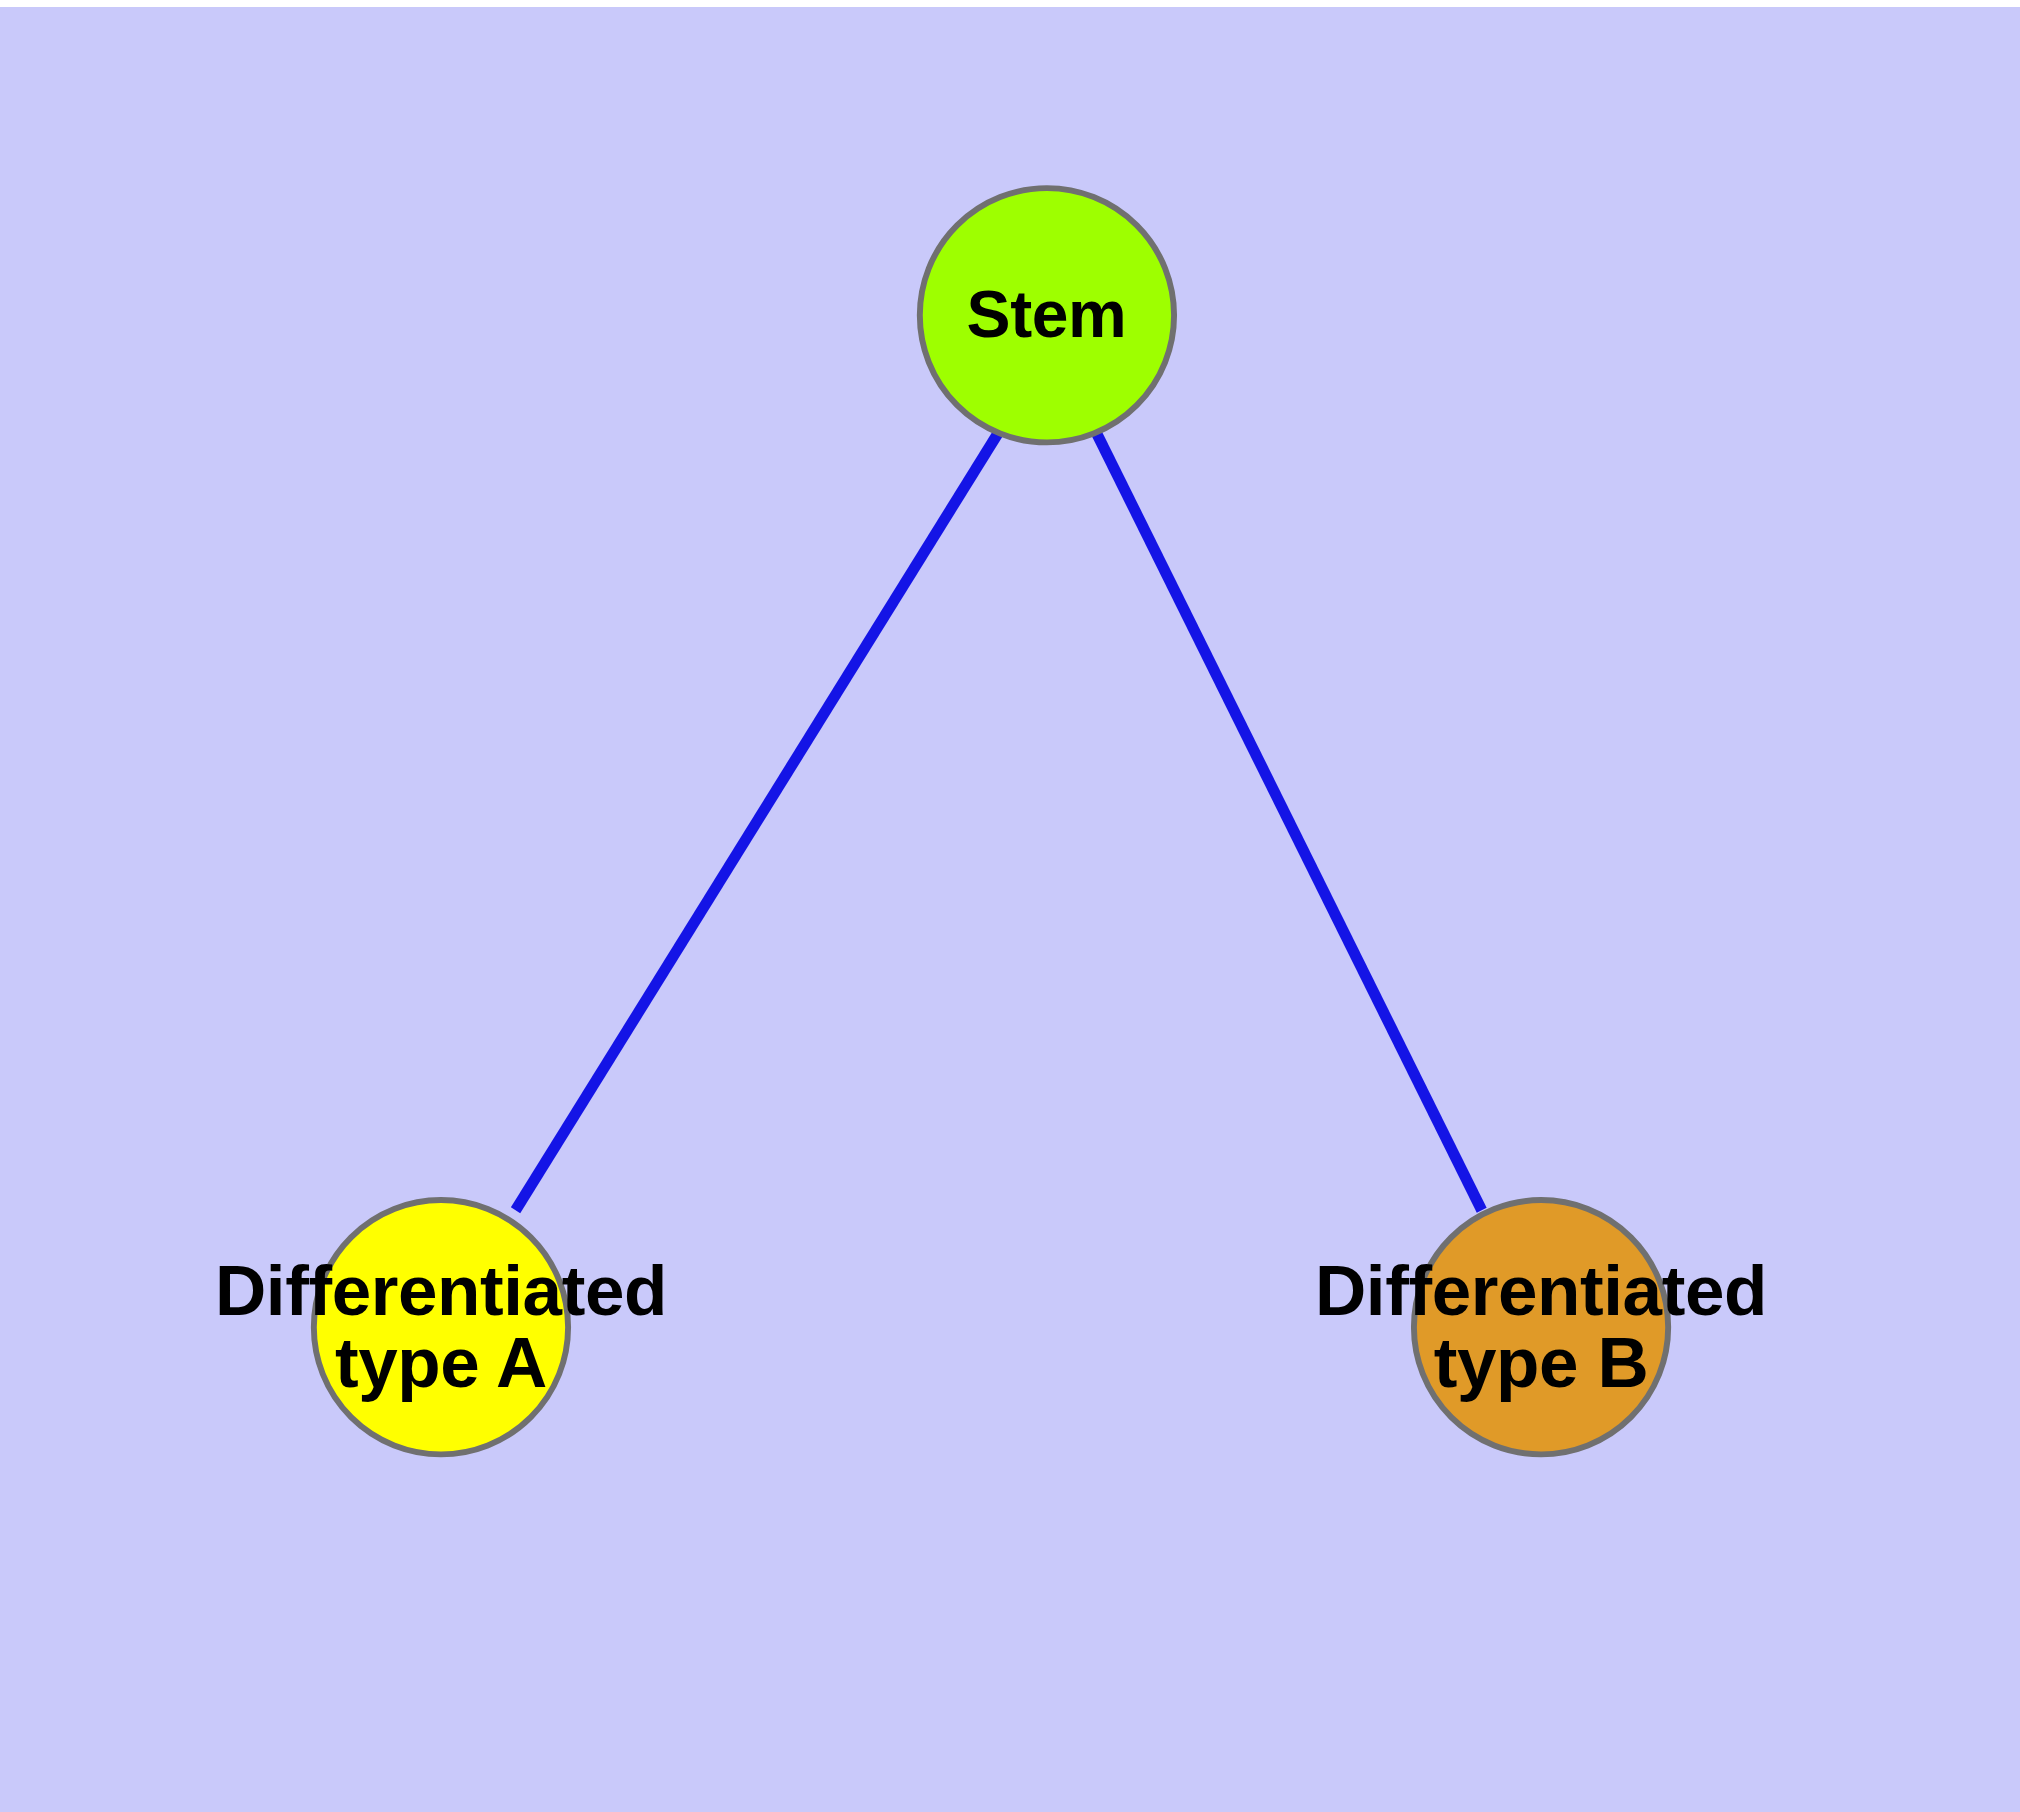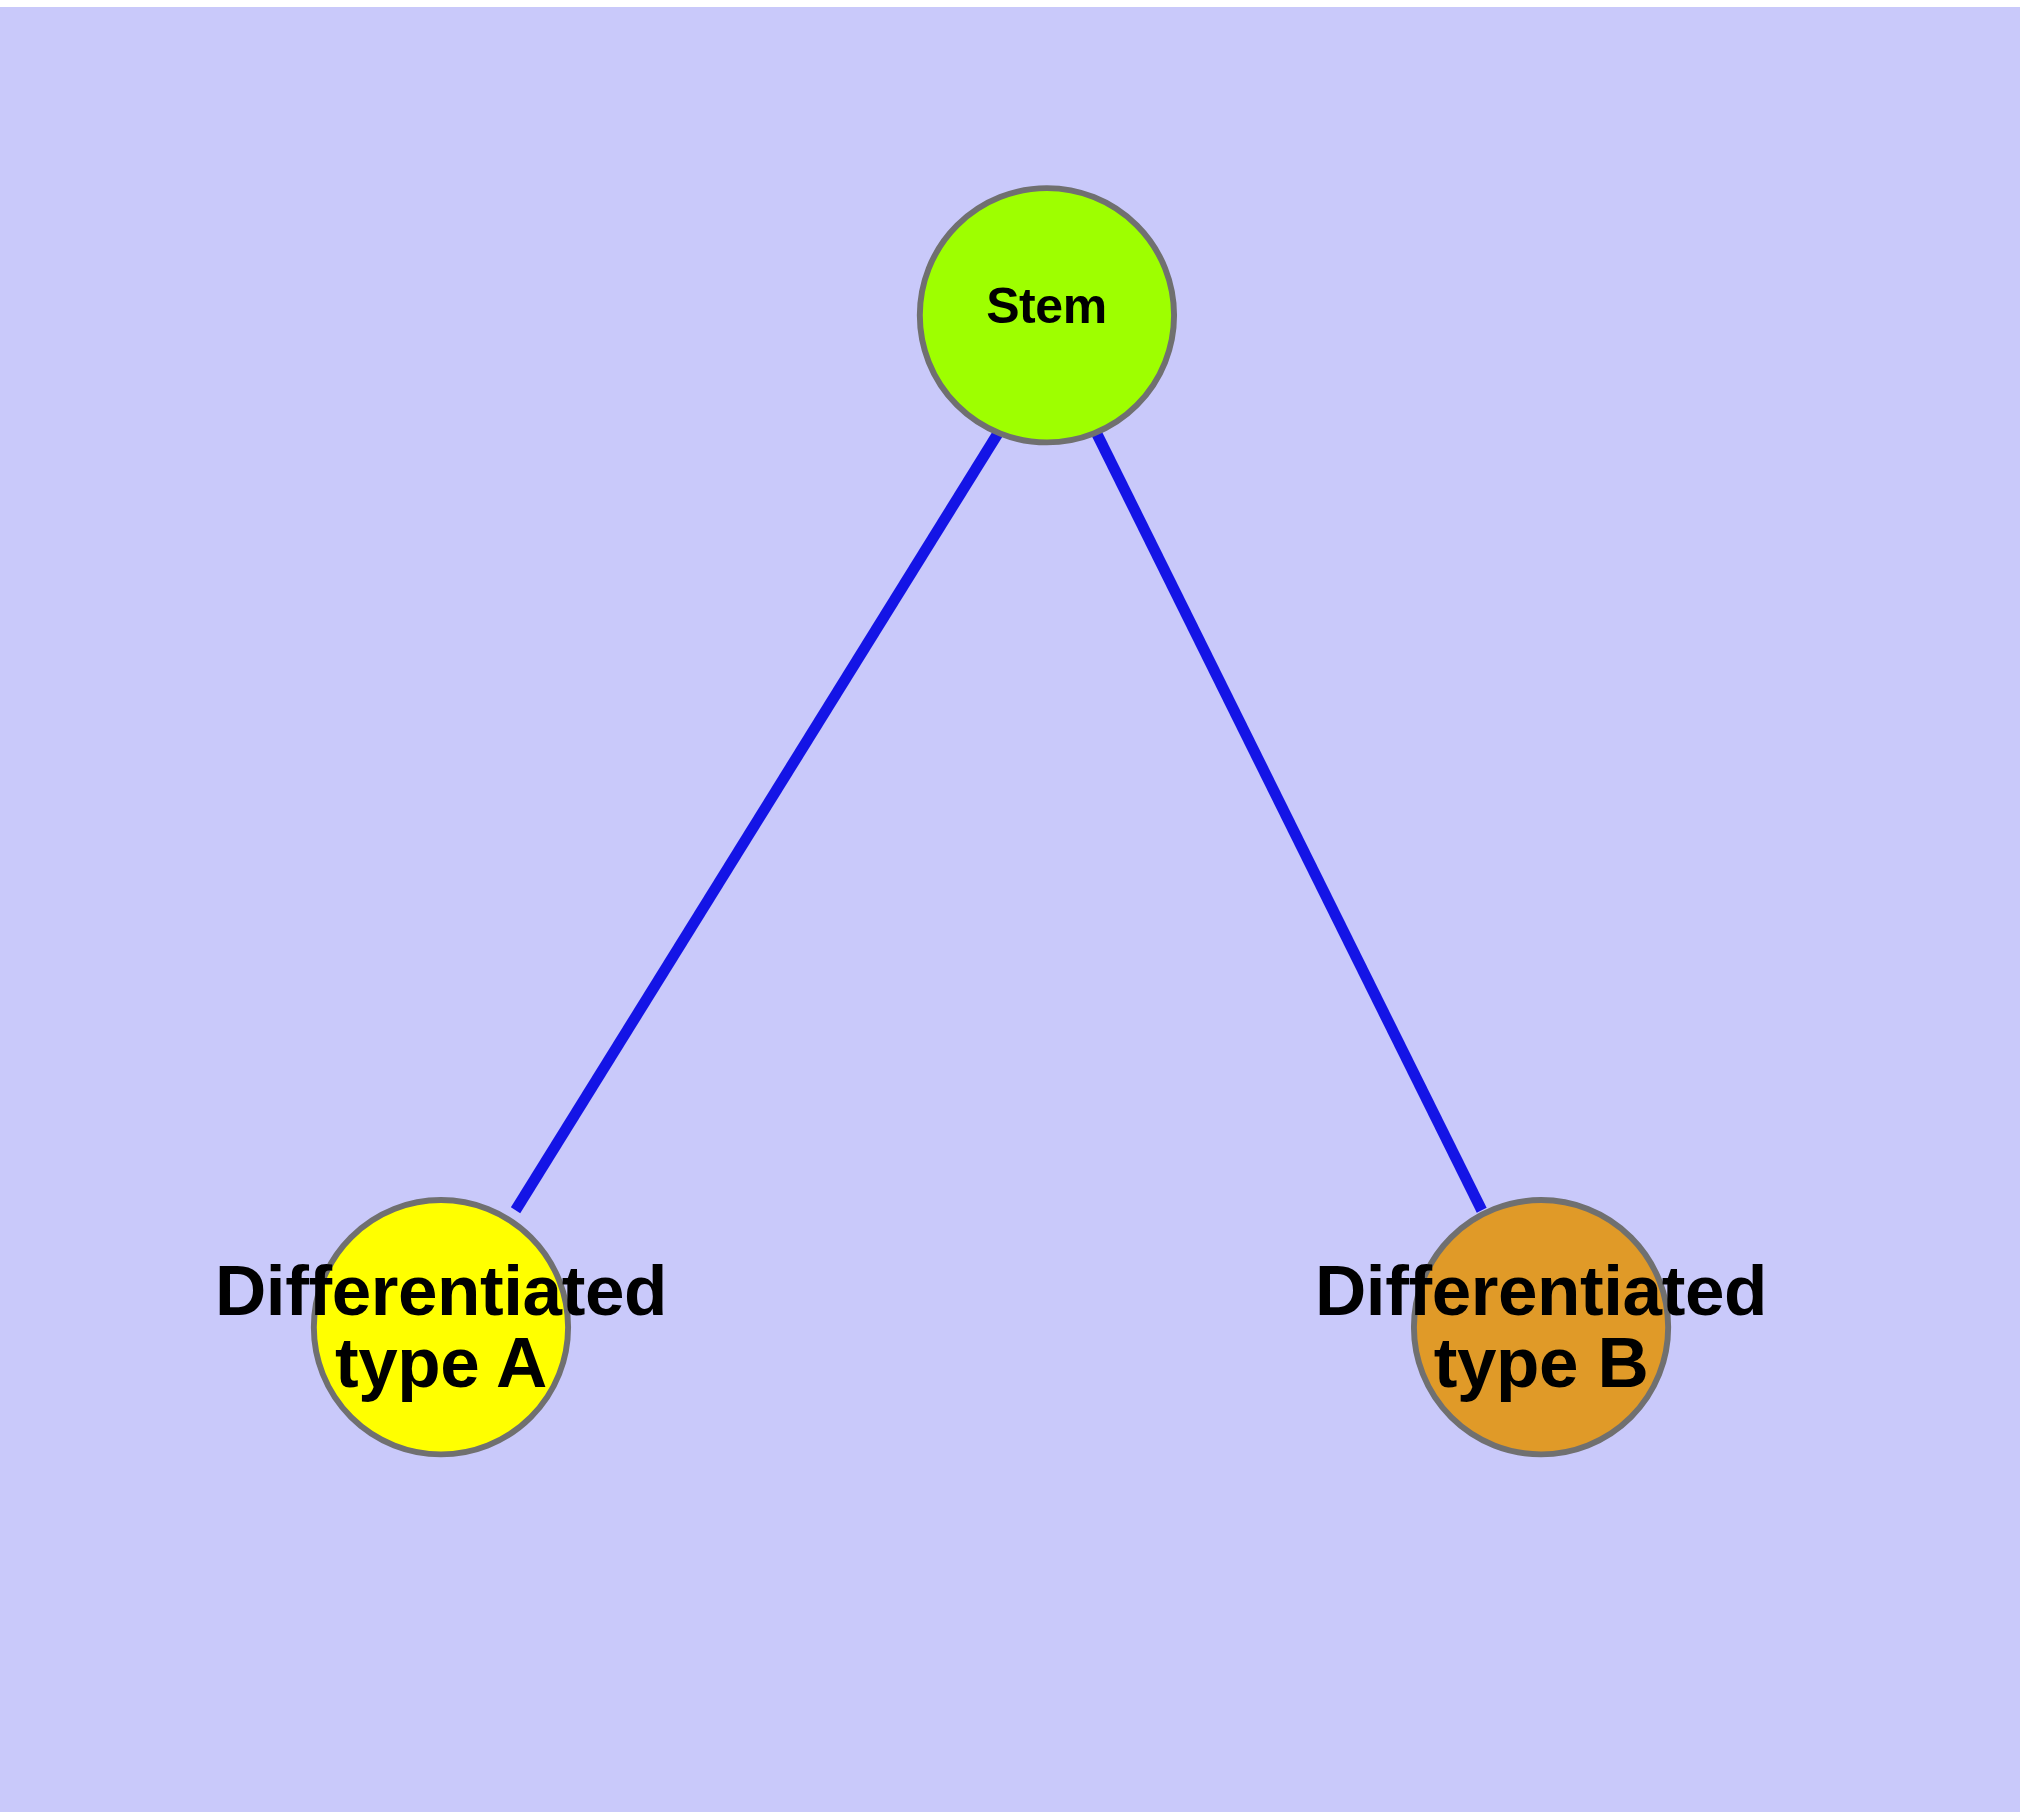--- a/index.html
+++ b/index.html
@@ -62,21 +62,21 @@
       <line class="edge" id="edge1" x1="1293" y1="510" x2="1748" y2="1428" stroke="#1414e6" stroke-width="13" stroke-linecap="butt"></line>
     </g>
 
     <g>
       <circle id="node0" cx="1235" cy="372" r="150" fill="#9eff00" stroke="#707070" stroke-width="7"></circle>
       <circle id="node1" cx="520" cy="1566" r="150" fill="#ffff00" stroke="#707070" stroke-width="7"></circle>
       <circle id="node2" cx="1818" cy="1566" r="150" fill="#e09a28" stroke="#707070" stroke-width="7"></circle>
     </g>
   </svg>
 
-  <div class="node-label" id="label-stem" style="font-size: 50px; color: rgb(0, 0, 0); left: 958px; top: 281px; width: 177px; transform: none;">Stem</div>
+  <div class="node-label" id="label-stem" style="font-size: 66px; color: rgb(0, 0, 0); left: 958px; top: 281px; width: 177px; transform: none;">Stem</div>
 
   <div class="node-label" id="label-a" style="font-size: 71px; color: rgb(0, 0, 0); left: 206px; top: 1255px; width: 470px; transform: none;">Differentiated
 type A</div>
 
   <div class="node-label" id="label-b" style="font-size: 71px; color: rgb(0, 0, 0); left: 1306px; top: 1255px; width: 470px; transform: none;">Differentiated
 type B</div>
 
 </div>
 
 

